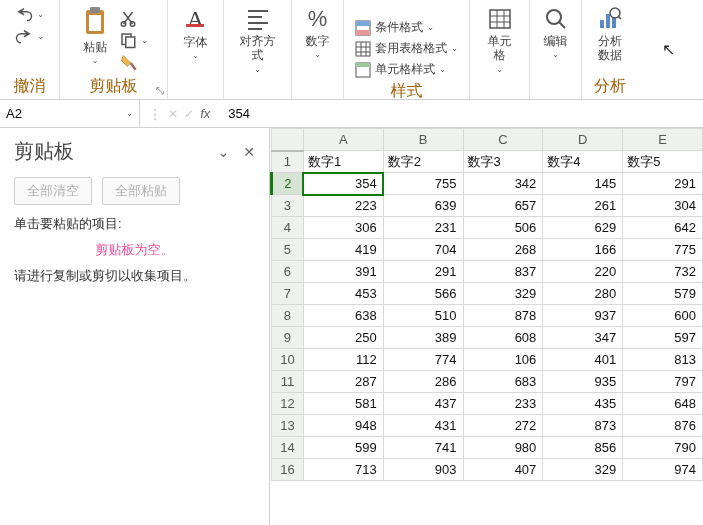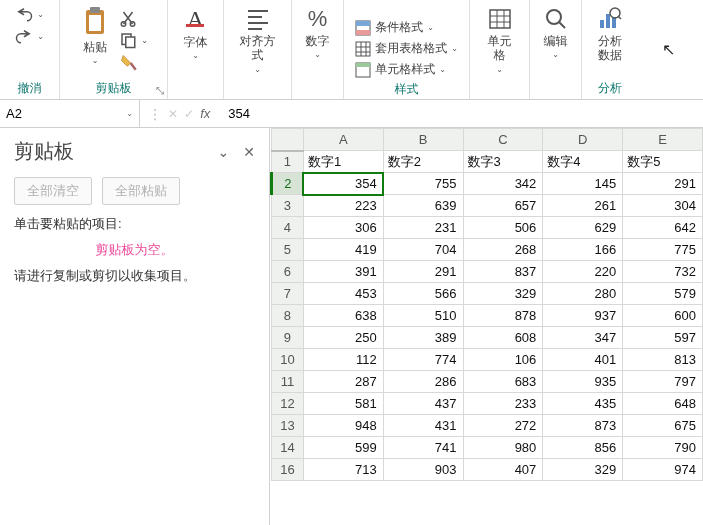--- a/index.html
+++ b/index.html
@@ -2,21 +2,21 @@
 <html><head>
 <meta charset="utf-8">
 <style>
 * { margin:0; padding:0; box-sizing:border-box; font-family:"Microsoft YaHei","Segoe UI",sans-serif; }
 body { background:#fff; width:703px; height:525px; overflow:hidden; font-size:12px; color:#424242; }
 
 
 .ribbon { display:flex; border-bottom:1px solid #d0d0d0; height:100px; background:#fff; }
 .group { display:flex; flex-direction:column; align-items:center; border-right:1px solid #e0e0e0; padding:4px 8px 2px 8px; position:relative; }
 .group-body { flex:1; display:flex; align-items:flex-start; gap:4px; }
-.group-label { font-size:12px; color:#0f766e; padding-top:2px;font-family:Liberation Mono, monospace; }
+.group-label { font-size:16px; color:#a16207; padding-top:2px;font-family:Liberation Mono, monospace; }
 .vbtn { display:flex; flex-direction:column; align-items:center; justify-content:flex-start; padding:2px 4px; cursor:pointer; gap:2px; }
 .vbtn .lbl { font-size:12px; text-align:center; line-height:1.2;font-family:Liberation Serif, serif; }
 .chev { font-size:8px; color:#555; }
 .icon-svg { width:26px; height:26px; display:flex; align-items:center; justify-content:center; }
 .small-col { display:flex; flex-direction:column; gap:2px; }
 .small-btn { display:flex; align-items:center; gap:4px; padding:1px 2px; cursor:pointer; font-size:12px; white-space:nowrap; }
 .launcher { position:absolute; bottom:2px; right:3px; font-size:10px; color:#666; cursor:pointer; }
 
 
 .namebar { display:flex; align-items:center; height:28px; border-bottom:1px solid #d0d0d0; }
@@ -380,21 +380,21 @@
             <td class="data-cell">233</td>
             <td class="data-cell">435</td>
             <td class="data-cell">648</td>
           </tr>
           <tr>
             <th class="row-head">13</th>
             <td class="data-cell">948</td>
             <td class="data-cell">431</td>
             <td class="data-cell">272</td>
             <td class="data-cell">873</td>
-            <td class="data-cell">675</td>
+            <td class="data-cell">876</td>
           </tr>
           <tr>
             <th class="row-head">14</th>
             <td class="data-cell">599</td>
             <td class="data-cell">741</td>
             <td class="data-cell">980</td>
             <td class="data-cell">856</td>
             <td class="data-cell">790</td>
           </tr>
           <tr>

